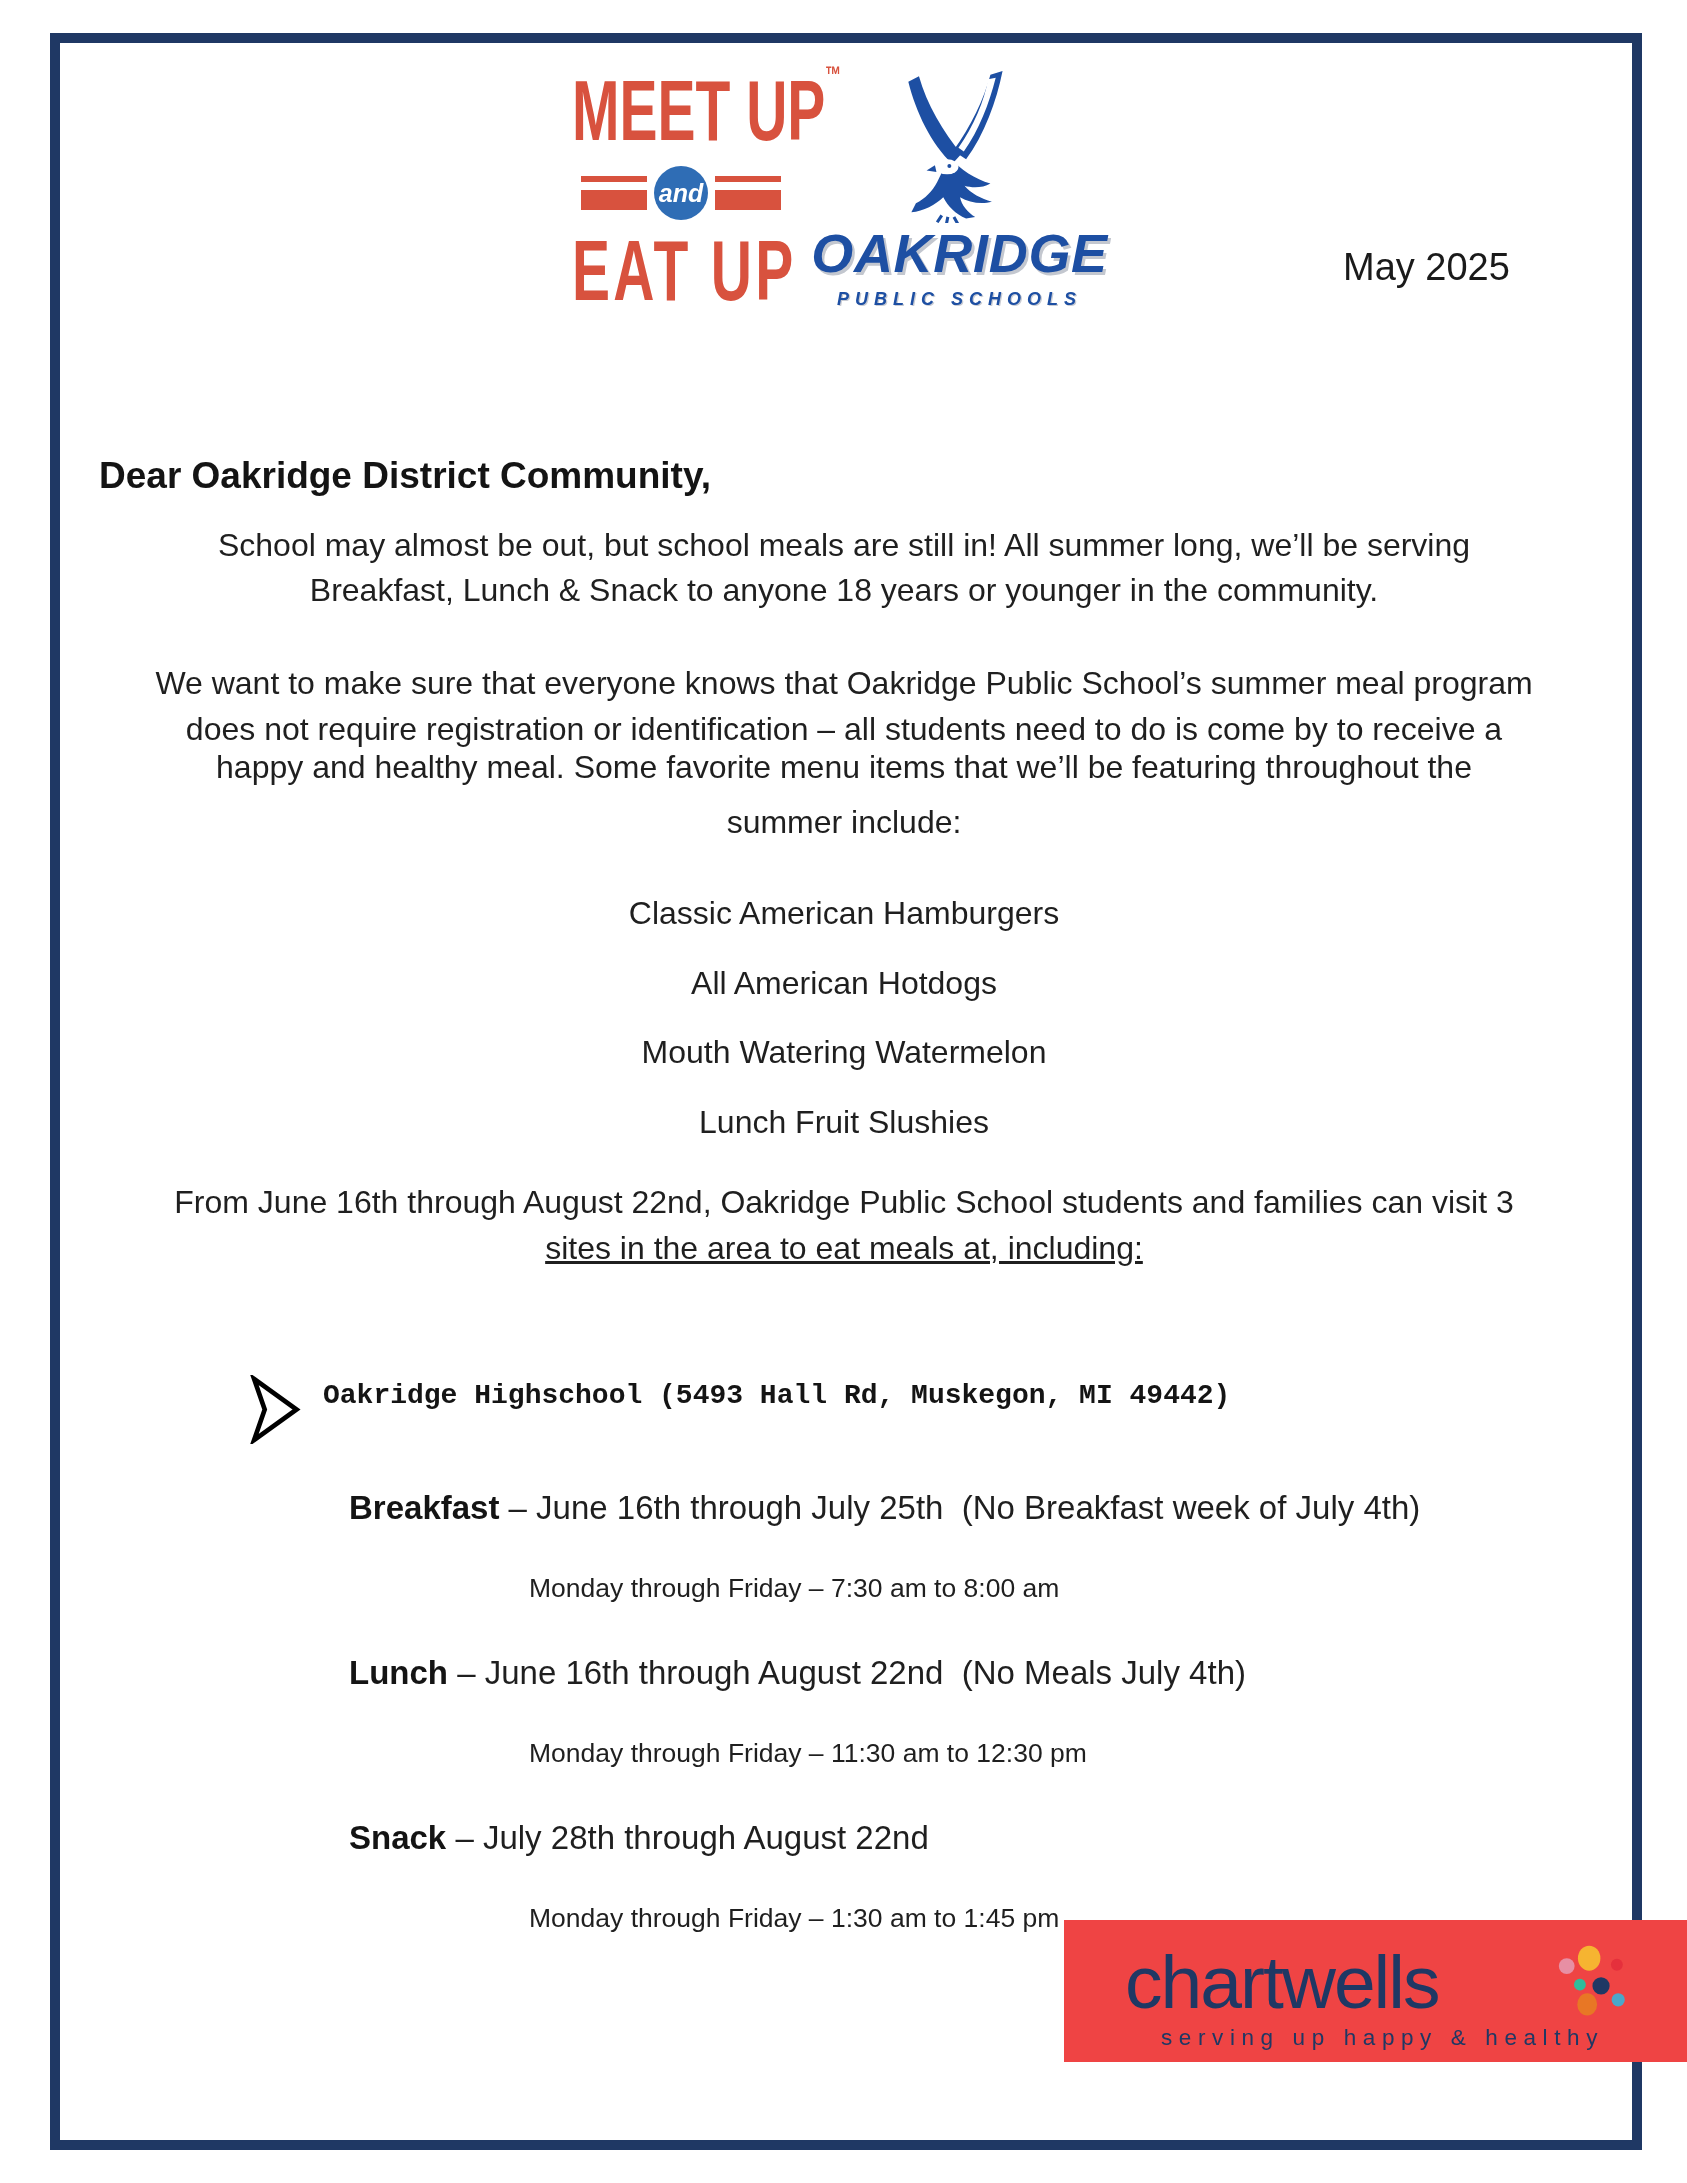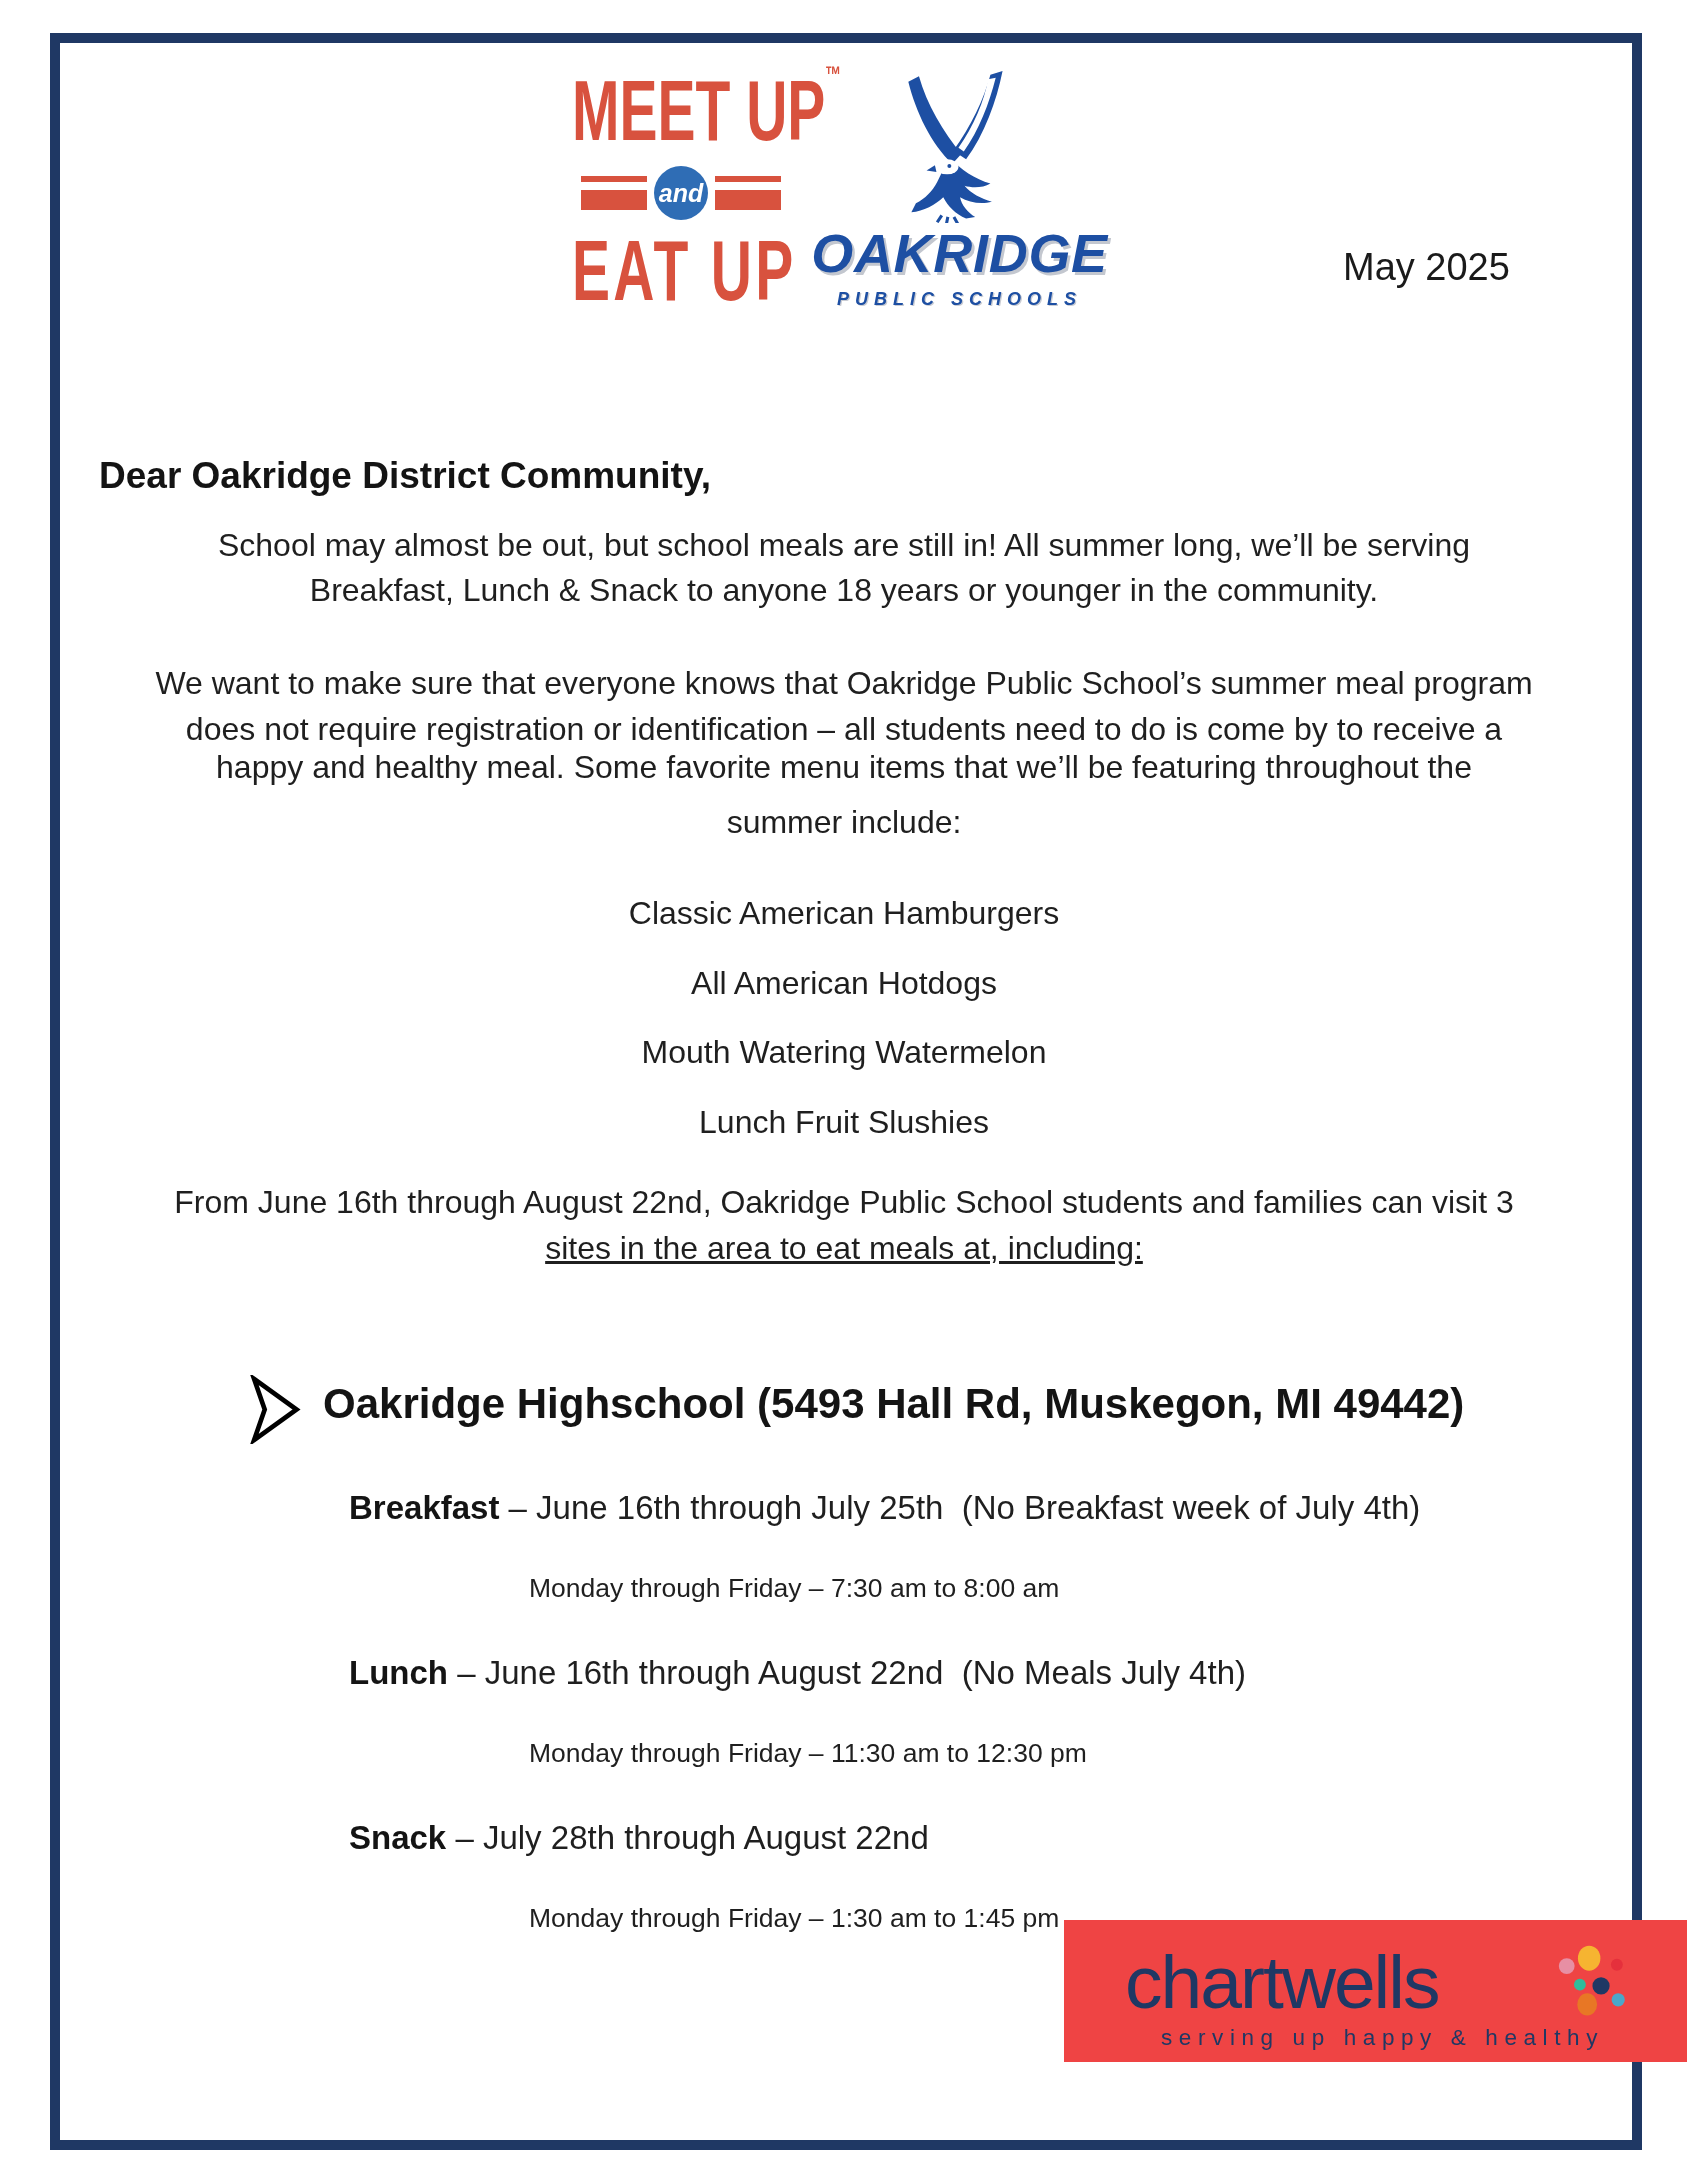--- a/index.html
+++ b/index.html
@@ -57,22 +57,22 @@
     color: #141414; z-index: 2;
   }
   .center-line {
     position: absolute; left: 60px; width: 1568px; text-align: center;
     font-size: 32px; color: #1f1f1f; z-index: 2; line-height: 1.2; white-space: nowrap;
   }
   .menu-line { font-size: 32px; }
   .site-row { z-index: 2; }
   .arrow-icon { position: absolute; left: 250px; top: 1375px; z-index: 2; }
   .site-title {
-    position: absolute; left: 323px; top: 1380px; font-size: 42px; font-weight: bold;
-    color: #141414; z-index: 2; white-space: nowrap;
+    position: absolute; left: 323px; top: 1380px; font-size: 28px; font-weight: bold;
+    color: #141414; z-index: 2; white-space: nowrap; font-family: Liberation Mono, monospace;
   }
   .meal-line {
     position: absolute; left: 349px; font-size: 33px; color: #1f1f1f; z-index: 2; white-space: nowrap;
   }
   .meal-line .meal { font-weight: bold; color: #141414; }
   .meal-line .detail { white-space: pre-wrap; }
   .time-line {
     position: absolute; left: 529px; font-size: 26.5px; color: #1f1f1f; z-index: 2; white-space: nowrap;
   }
 

